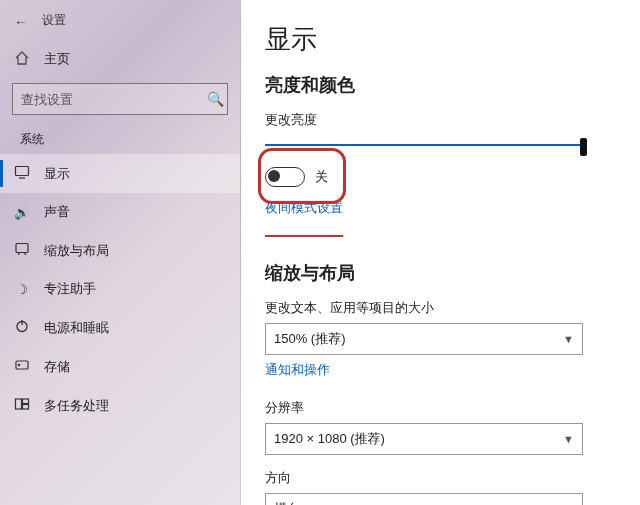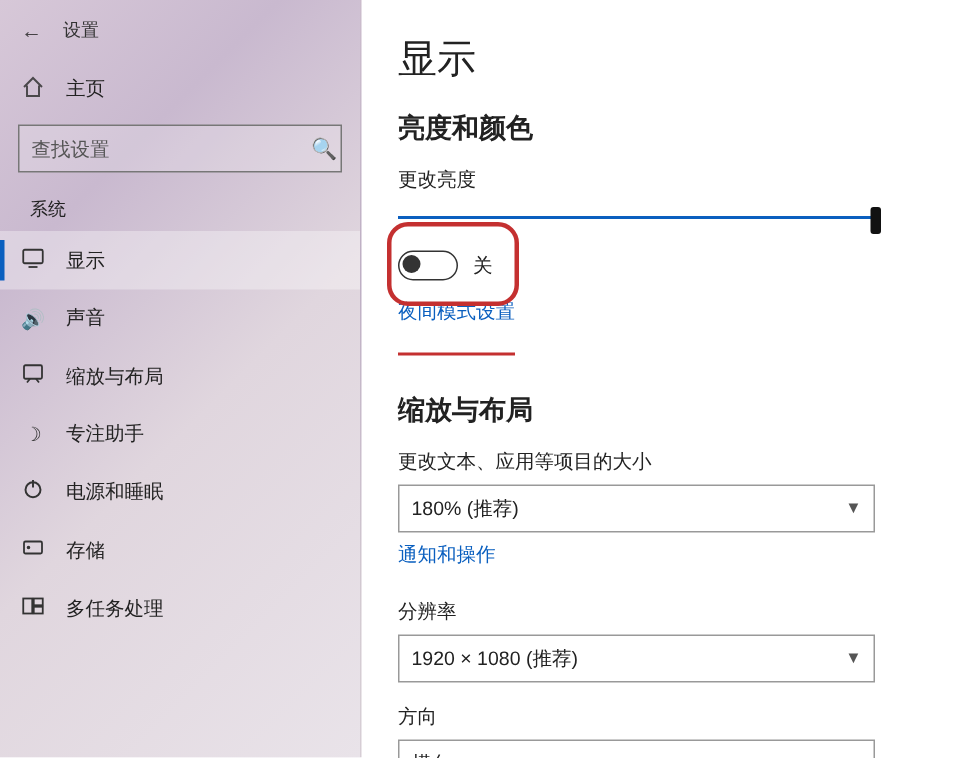--- a/index.html
+++ b/index.html
@@ -132,21 +132,21 @@
       <div class="toggle">
           <div class="knob"></div>
         </div>
       <span>关</span>
     </div>
     <span class="link underline">夜间模式设置</span>
 
     <div class="h2">缩放与布局</div>
     <div class="lbl-small">更改文本、应用等项目的大小</div>
     <div class="combo">
-      <span>180% (推荐)</span>
+      <span>150% (推荐)</span>
       <span class="chev">▼</span>
     </div>
     <span class="link">通知和操作</span>
 
     <div class="lbl-small" style="margin-top:14px">分辨率</div>
     <div class="combo">
       <span>1920 × 1080 (推荐)</span>
       <span class="chev">▼</span>
     </div>
 

